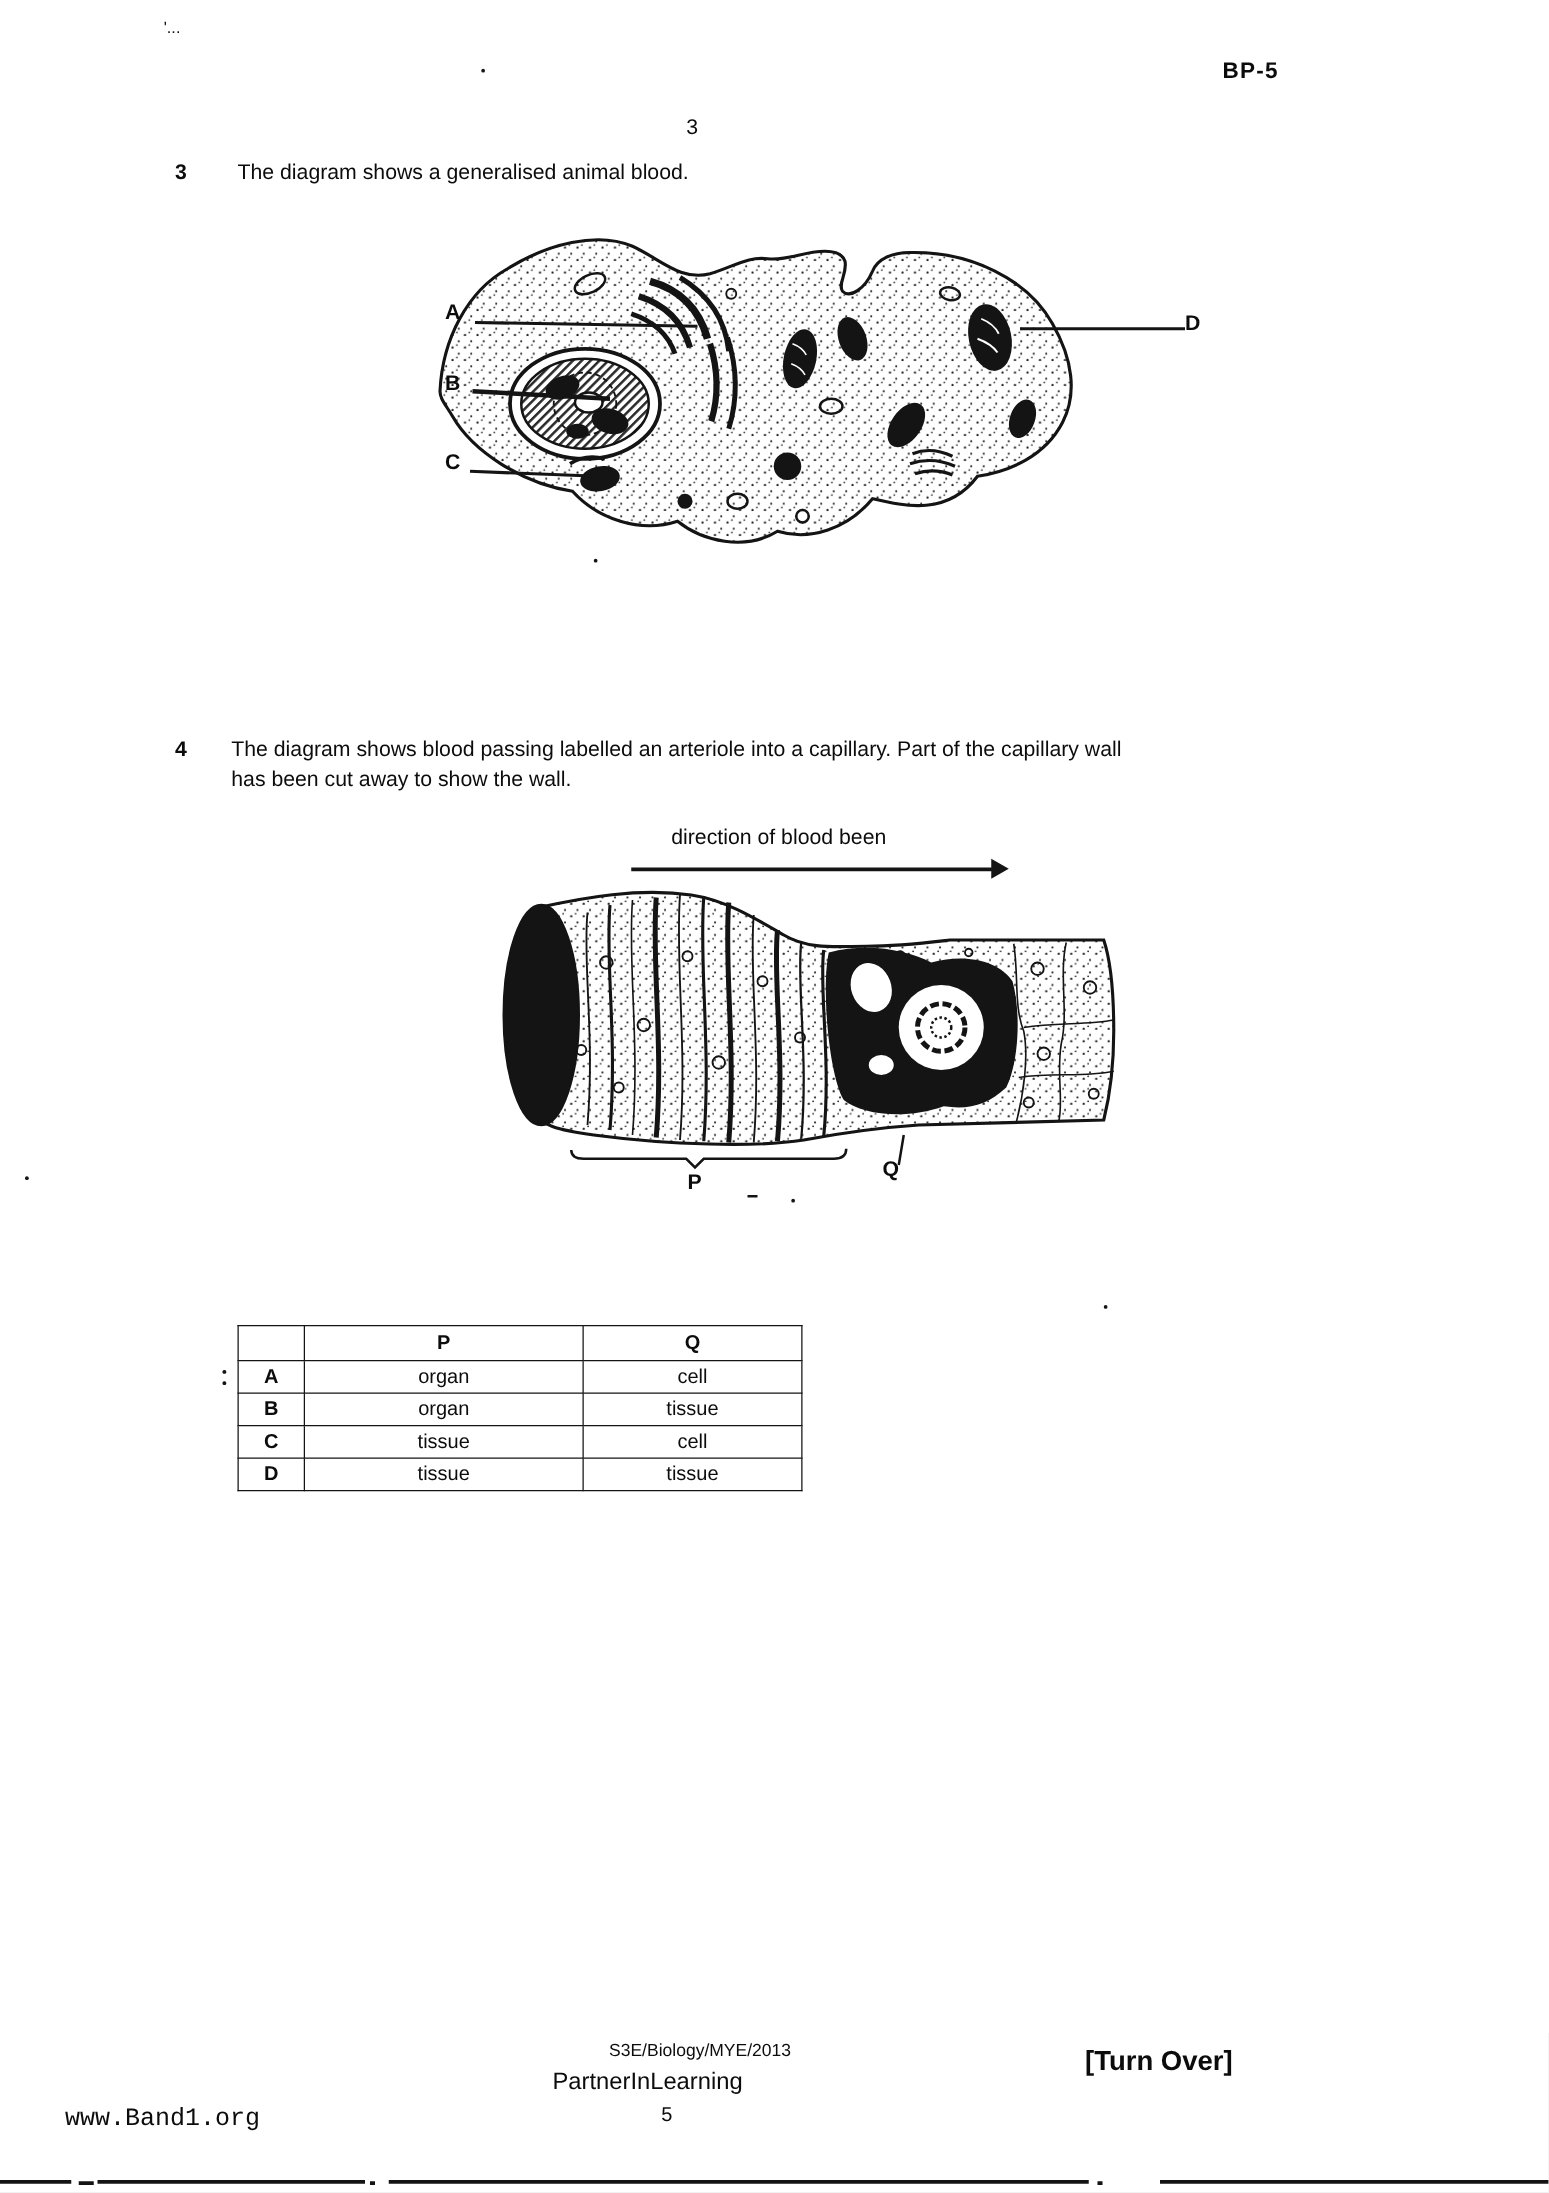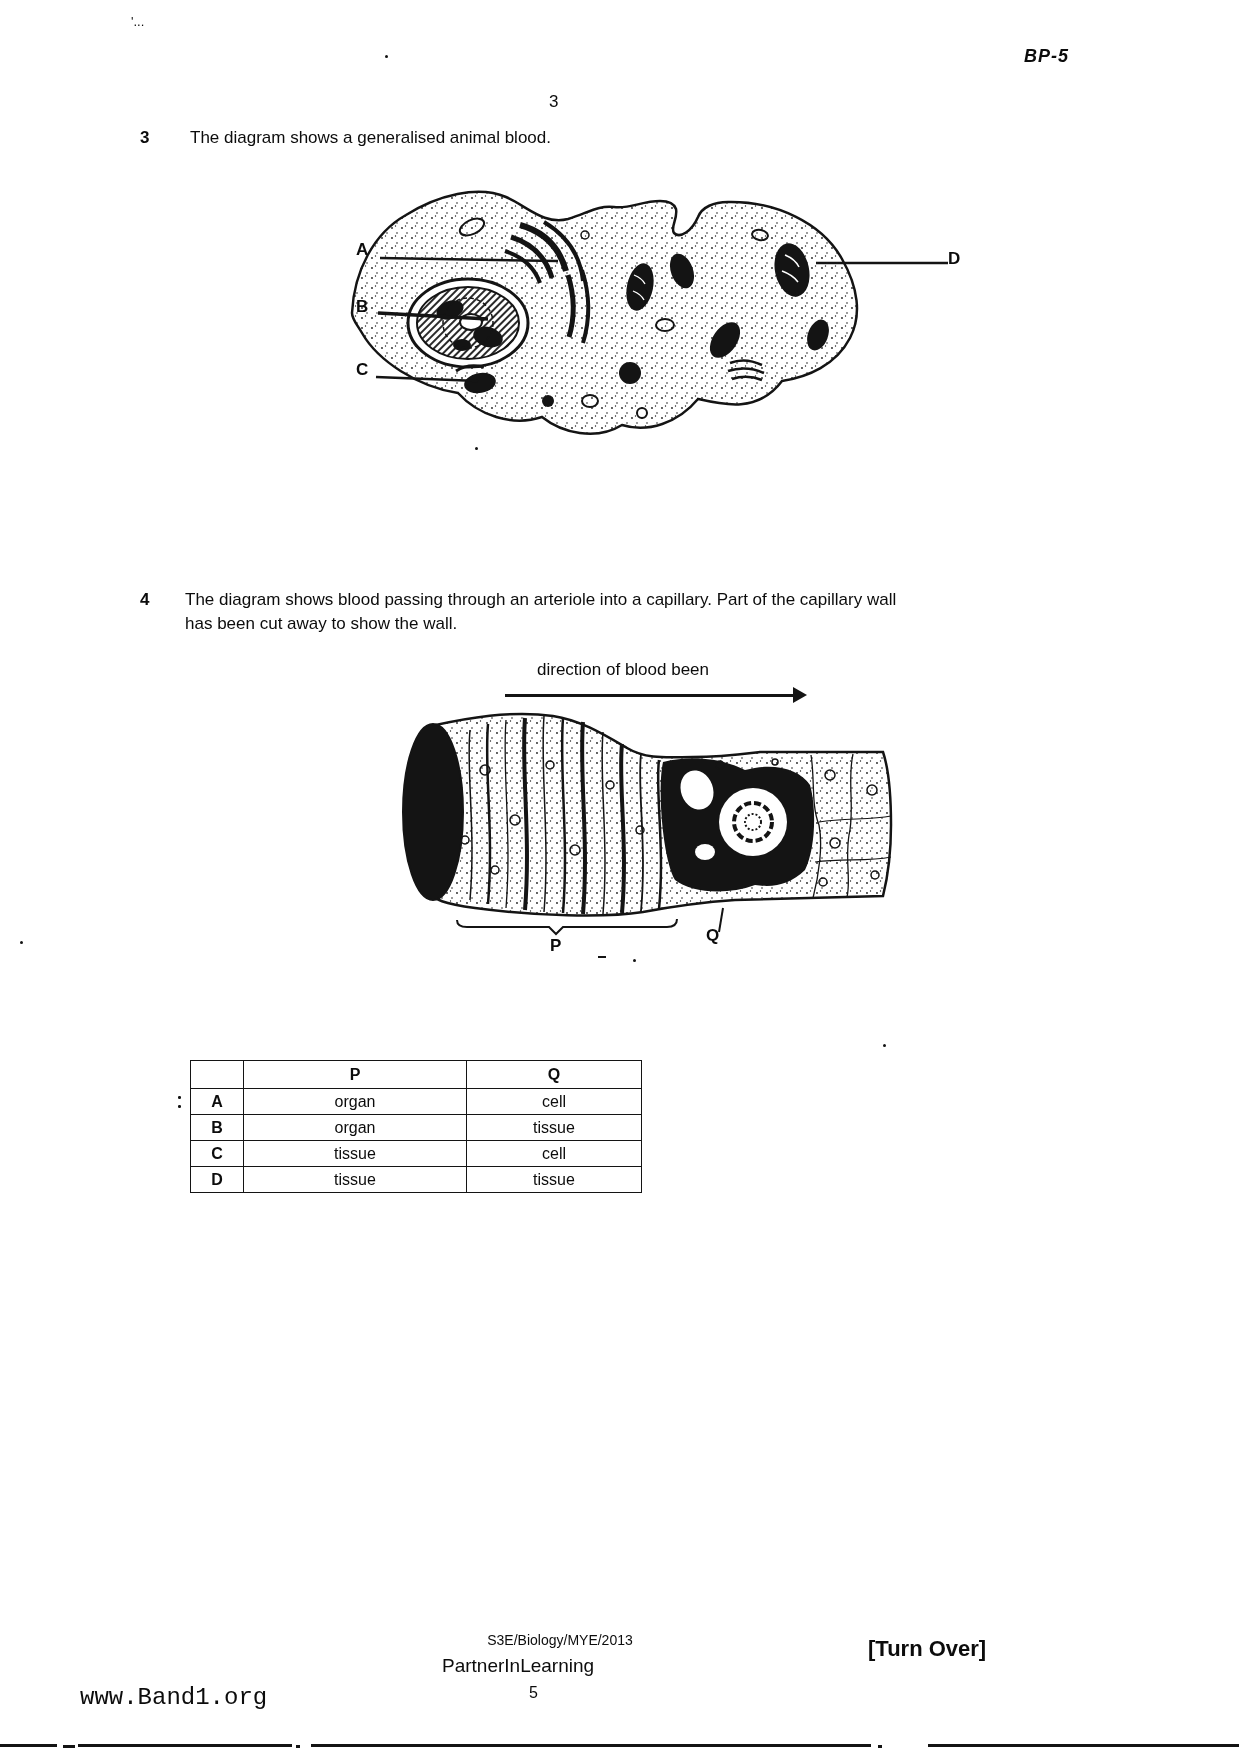--- a/index.html
+++ b/index.html
@@ -25,21 +25,21 @@
   .footline{position:absolute;background:#141414;}
   .mono{font-family:"Liberation Mono","DejaVu Sans Mono",monospace;}
 </style>
 </head>
 <body>
 
 <div id="page">
 
   <div class="abs" style="left:131px;top:14px;font-size:13px;">'...</div>
   <div class="speck" style="left:385px;top:55px;width:3px;height:3px;"></div>
-  <div class="abs hdr" style="left:1024px;top:46px;font-style:italic;">BP-5</div>
+  <div class="abs hdr" style="left:978px;top:46px;">BP-5</div>
   <div class="abs body-txt" style="left:549px;top:92px;">3</div>
 
   <div class="abs qnum" style="left:140px;top:128px;">3</div>
   <div class="abs body-txt" style="left:190px;top:128px;">The diagram shows a generalised animal blood.</div>
 
   <svg class="abs" style="left:330px;top:175px;" width="660" height="265" viewBox="0 0 660 265">
     <defs>
       <pattern id="stip" width="10" height="10" patternUnits="userSpaceOnUse">
         <circle cx="2" cy="3" r="0.9" fill="#1c1c1c"></circle>
         <circle cx="7" cy="8" r="0.8" fill="#1c1c1c"></circle>
@@ -114,21 +114,21 @@
   </svg>
   <div class="abs cell-label" style="left:356px;top:240px;">A</div>
   <div class="abs cell-label" style="left:356px;top:297px;">B</div>
   <div class="abs cell-label" style="left:356px;top:360px;">C</div>
   <div class="abs cell-label" style="left:948px;top:249px;">D</div>
 
   <div class="speck" style="left:475px;top:447px;width:3px;height:3px;"></div>
 
 
   <div class="abs qnum" style="left:140px;top:590px;">4</div>
-  <div class="abs body-txt" style="left:185px;top:590px;">The diagram shows blood passing through an arteriole into a capillary. Part of the capillary wall</div>
+  <div class="abs body-txt" style="left:185px;top:590px;">The diagram shows blood passing labelled an arteriole into a capillary. Part of the capillary wall</div>
   <div class="abs body-txt" style="left:185px;top:614px;">has been cut away to show the wall.</div>
 
   <div class="abs body-txt" style="left:537px;top:660px;">direction of blood been</div>
   <div class="flow-line" style="left:505px;top:694px;width:292px;"></div>
   <div class="flow-head" style="left:793px;top:687px;"></div>
 
   <svg class="abs" style="left:375px;top:710px;" width="520" height="265" viewBox="0 0 520 265">
 
     <path d="M 56,16 C 92,8 136,0 178,6 C 205,10 228,24 252,38 C 272,50 295,47 318,47
          C 345,47 368,44 385,42 L 508,42 C 514,60 516,90 516,115 C 516,150 512,170 508,186
@@ -225,21 +225,21 @@
   </tbody>
     </table>
   <div class="speck" style="left:178px;top:1096px;width:2.5px;height:2.5px;"></div>
   <div class="speck" style="left:178px;top:1105px;width:2.5px;height:2.5px;"></div>
   <div class="speck" style="left:883px;top:1044px;width:3px;height:3px;"></div>
 
   <div class="abs" style="left:455px;top:1632px;width:210px;text-align:center;font-size:14px;">S3E/Biology/MYE/2013</div>
   <div class="abs" style="left:442px;top:1655px;font-size:19px;">PartnerInLearning</div>
   <div class="abs" style="left:529px;top:1684px;font-size:16px;">5</div>
   <div class="abs" style="left:868px;top:1636px;font-size:22px;font-weight:bold;">[Turn Over]</div>
-  <div class="abs mono" style="left:52px;top:1684px;font-size:24px;margin-left:28px;">www.Band1.org</div>
+  <div class="abs mono" style="left:52px;top:1684px;font-size:20px;">www.Band1.org</div>
 
   <div class="footline" style="left:0;top:1744px;width:57px;height:3px;"></div>
   <div class="footline" style="left:63px;top:1745px;width:12px;height:2.5px;"></div>
   <div class="footline" style="left:78px;top:1744px;width:214px;height:3px;"></div>
   <div class="footline" style="left:296px;top:1745px;width:4px;height:3px;"></div>
   <div class="footline" style="left:311px;top:1744px;width:560px;height:3px;"></div>
   <div class="footline" style="left:878px;top:1745px;width:4px;height:3px;"></div>
   <div class="footline" style="left:928px;top:1744px;width:311px;height:3px;"></div>
 
 </div>

